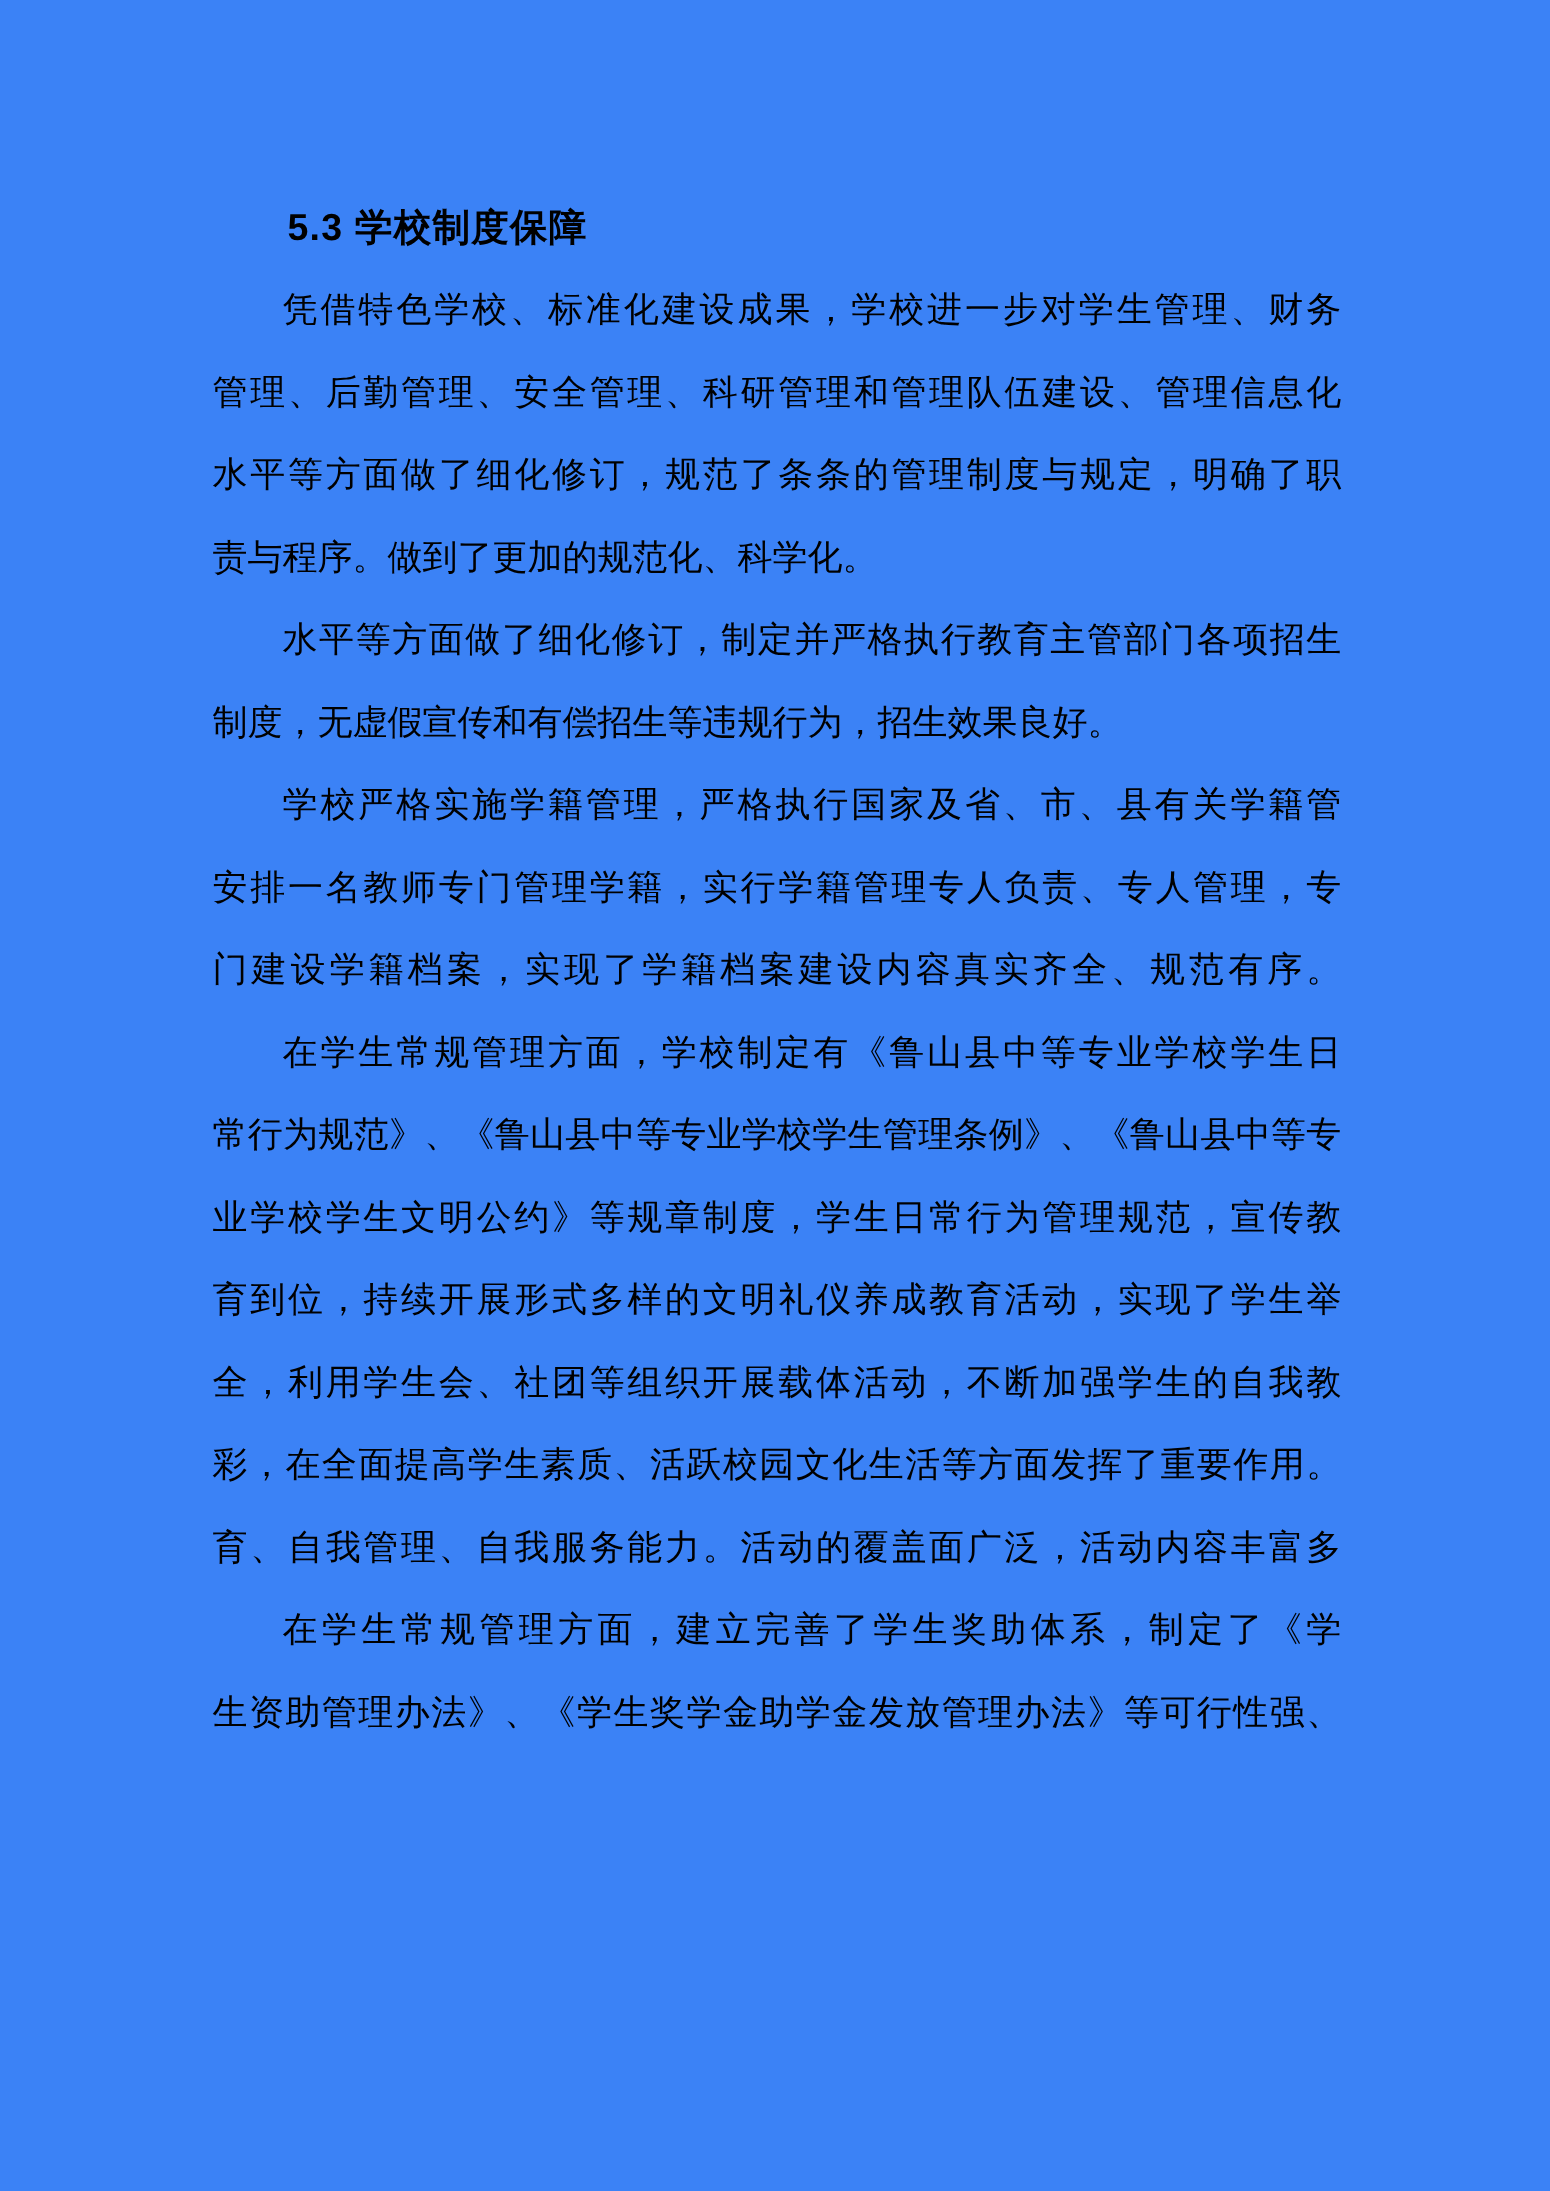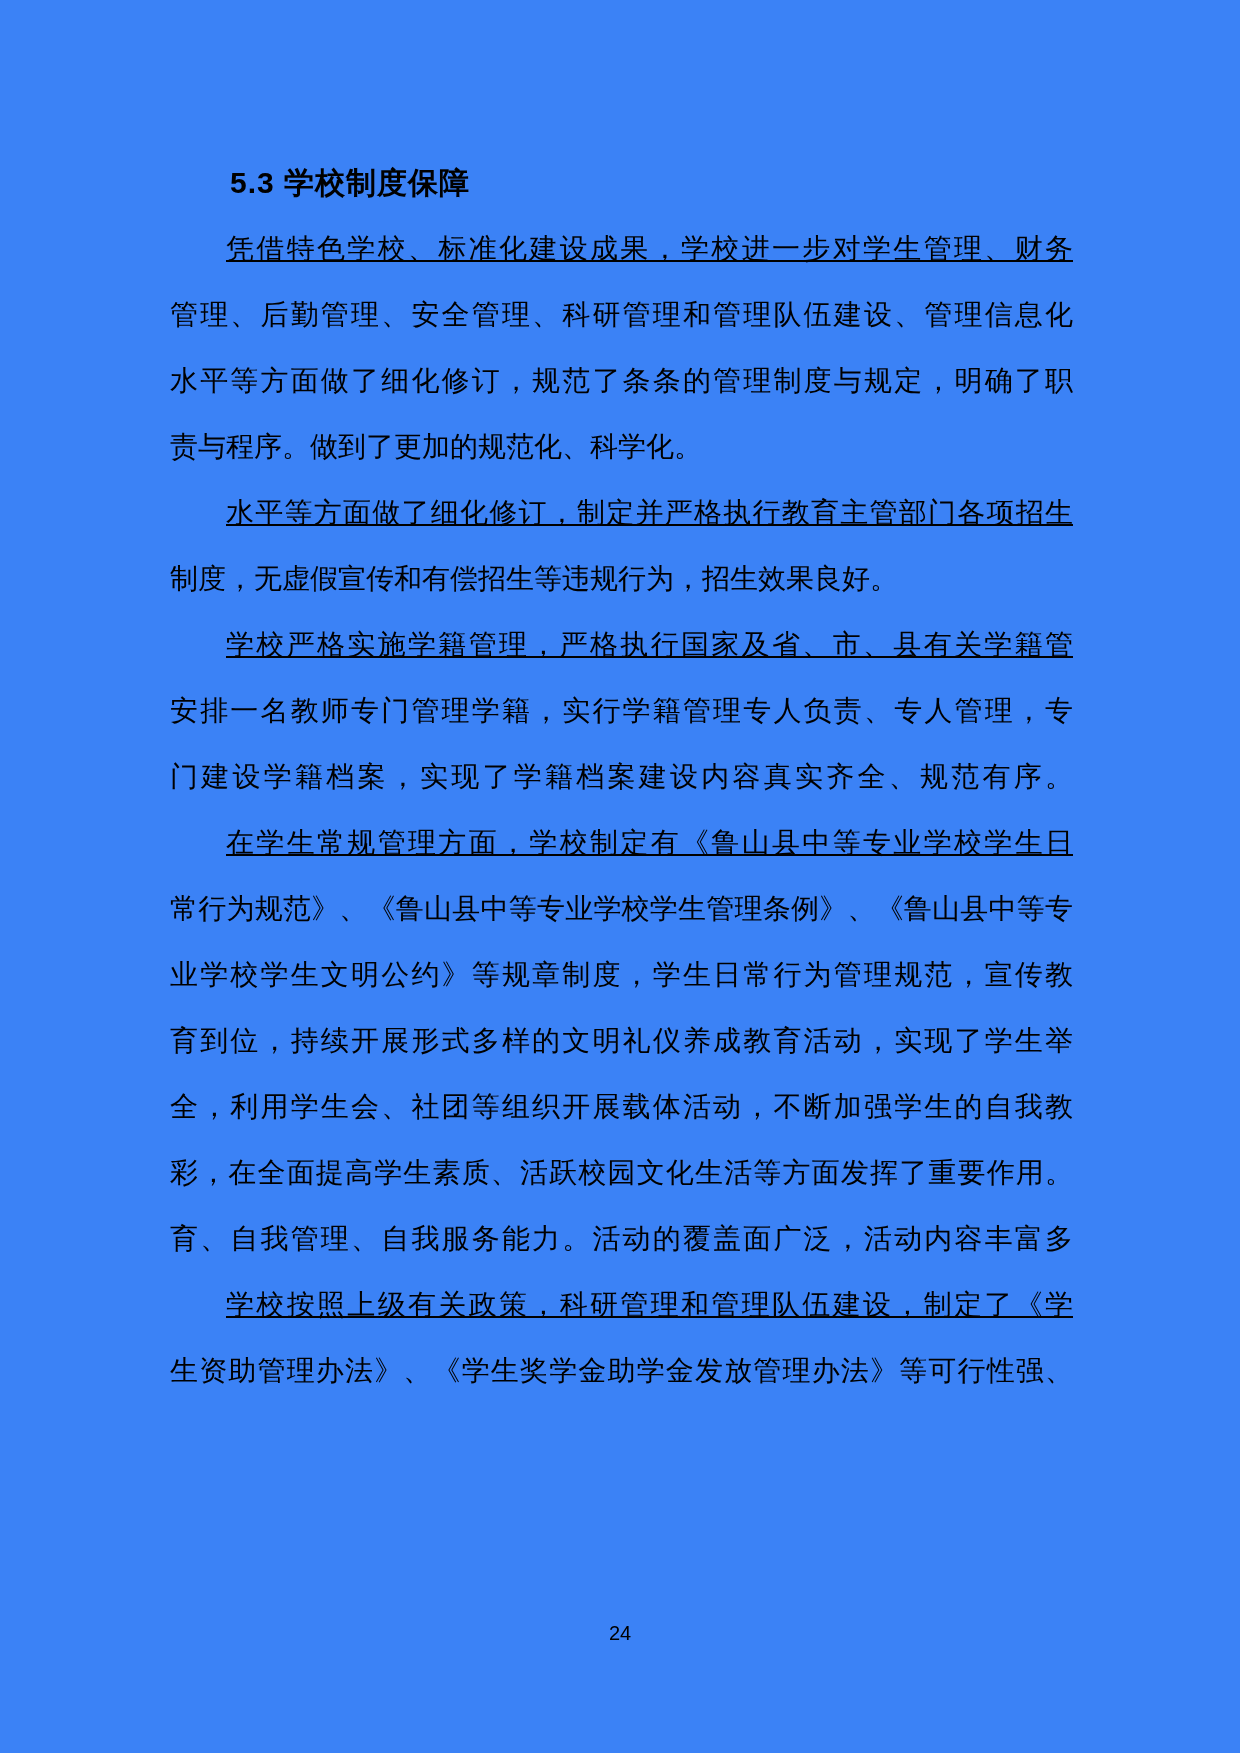--- a/index.html
+++ b/index.html
@@ -37,21 +37,20 @@
     font-size: 28px;
     line-height: 66px;
     height: 66px;
     color: #000000;
     text-align: justify;
     text-align-last: justify;
     white-space: nowrap;
   }
   .line.first {
     text-indent: 2em;
-    text-decoration: underline;
   }
   .line.last {
     text-align: left;
     text-align-last: left;
   }
   .page-footer {
     position: absolute;
     left: 0;
     top: 1622px;
     width: 1240px;
@@ -76,17 +75,16 @@
       <div class="line first">学校严格实施学籍管理，严格执行国家及省、市、县有关学籍管</div>
       <div class="line">安排一名教师专门管理学籍，实行学籍管理专人负责、专人管理，专</div>
       <div class="line">门建设学籍档案，实现了学籍档案建设内容真实齐全、规范有序。</div>
       <div class="line first">在学生常规管理方面，学校制定有《鲁山县中等专业学校学生日</div>
       <div class="line">常行为规范》、《鲁山县中等专业学校学生管理条例》、《鲁山县中等专</div>
       <div class="line">业学校学生文明公约》等规章制度，学生日常行为管理规范，宣传教</div>
       <div class="line">育到位，持续开展形式多样的文明礼仪养成教育活动，实现了学生举</div>
       <div class="line">全，利用学生会、社团等组织开展载体活动，不断加强学生的自我教</div>
       <div class="line">彩，在全面提高学生素质、活跃校园文化生活等方面发挥了重要作用。</div>
       <div class="line">育、自我管理、自我服务能力。活动的覆盖面广泛，活动内容丰富多</div>
-      <div class="line first">学校按照上级有关政策，科研管理和管理队伍建设，制定了《学</div>
+      <div class="line first">在学生常规管理方面，建立完善了学生奖助体系，制定了《学</div>
       <div class="line">生资助管理办法》、《学生奖学金助学金发放管理办法》等可行性强、</div>
     </div>
-  <div class="page-footer">24</div>
 </div>
 
 </body></html>

